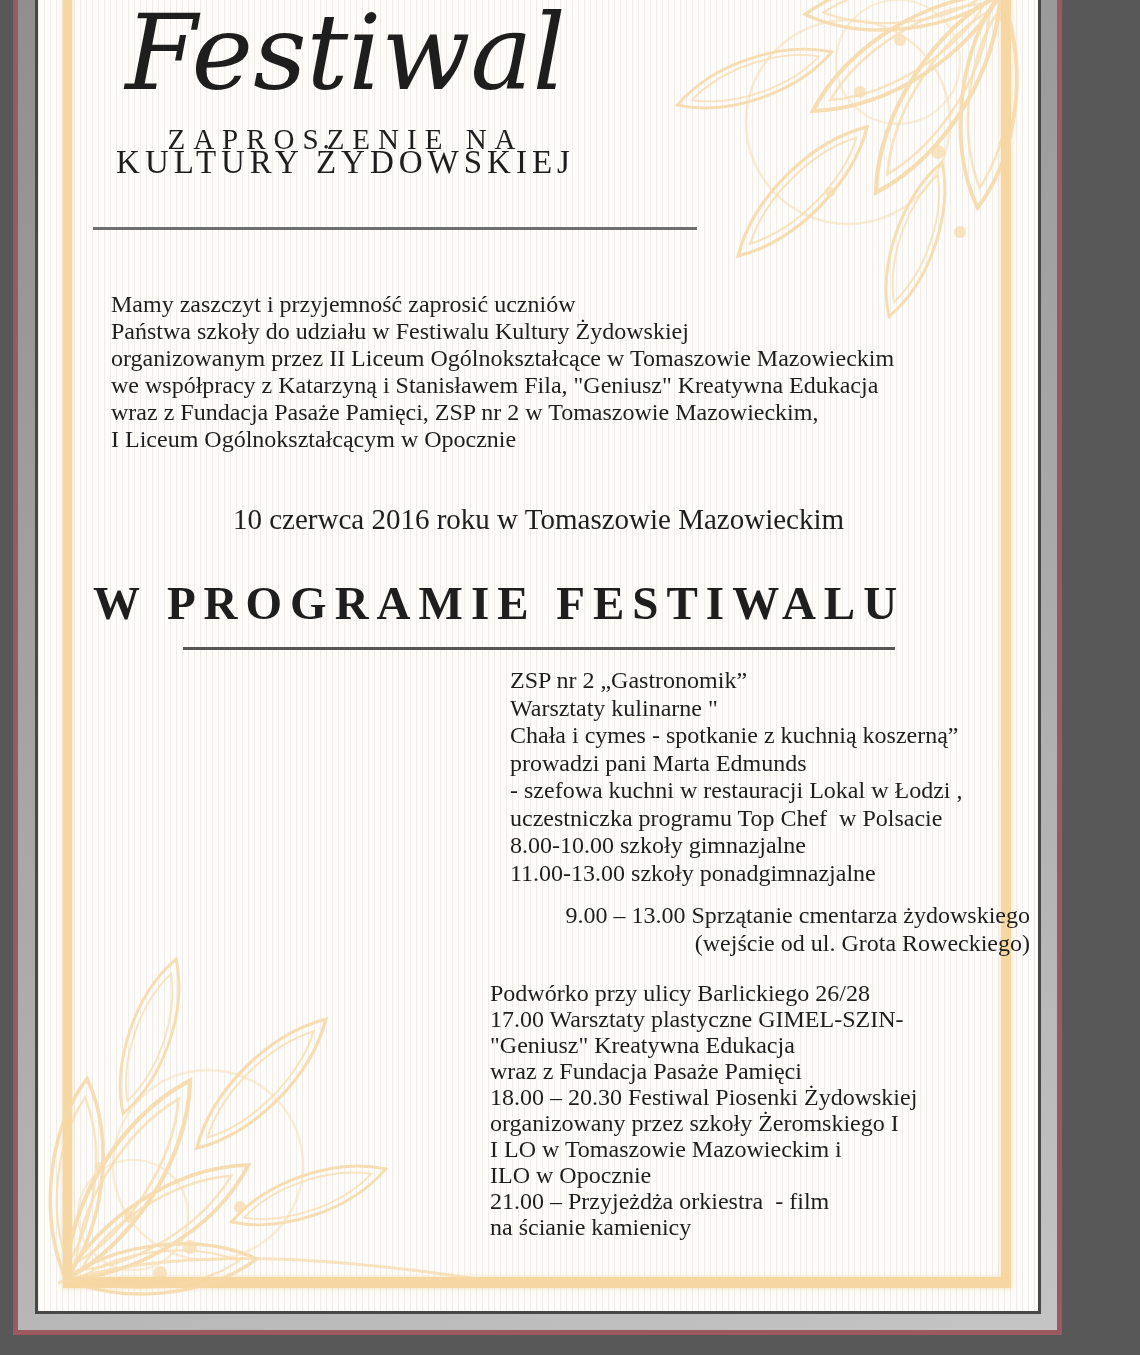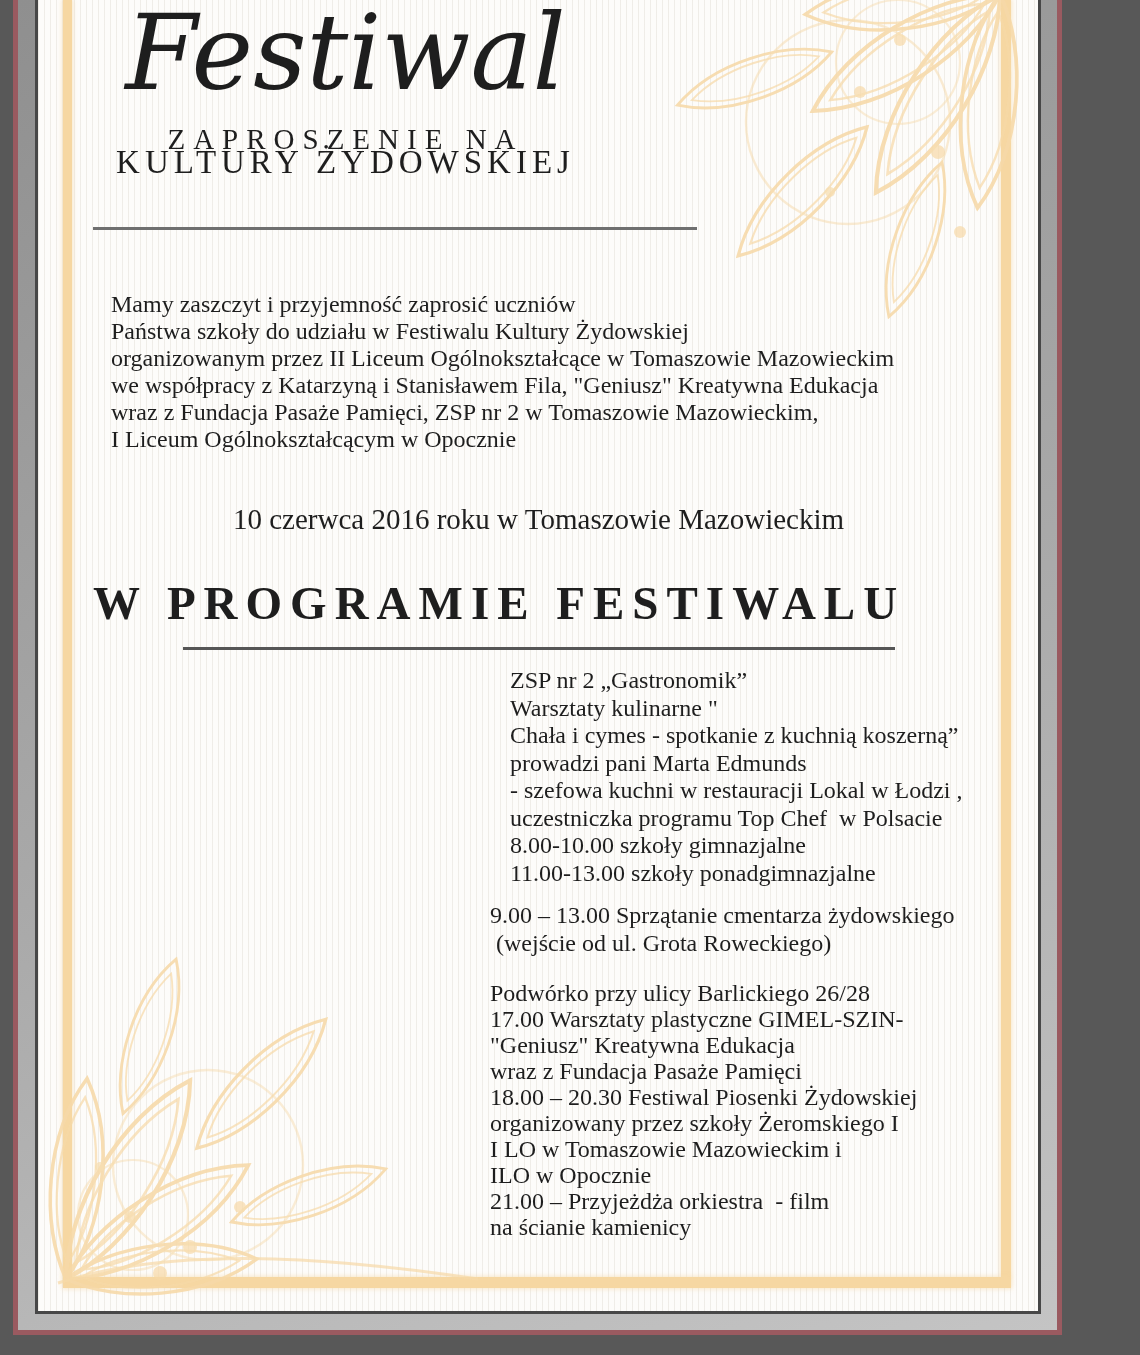--- a/index.html
+++ b/index.html
@@ -38,21 +38,21 @@
   #subtitle{margin-top:-12px; font-size:33px; letter-spacing:5px; white-space:nowrap;}
   #title-rule{left:93px; top:227px; width:604px; height:3px; background:var(--rule-gray);}
   
   .textblock{white-space:pre-wrap; font-size:24px; line-height:27px;}
   #intro{left:111px; top:291px; width:900px;}
   #date-line{left:185px; top:503px; font-size:29px; white-space:nowrap;margin-left:48px;}
   #program-heading{left:93px; top:576px; width:890px; 
     font-size:47px; font-weight:bold; letter-spacing:8px; white-space:nowrap;}
   #heading-rule{left:183px; top:647px; width:712px; height:3px; background:#565656;}
   #program-block-1{left:490px; top:667px; width:540px; line-height:27.5px;padding-left:20px;}
-  #program-block-2{left:490px; top:901px; width:540px; line-height:28px;}
+  #program-block-2{left:490px; top:901px; width:540px; line-height:28px;text-align:right;}
   #program-block-3{left:490px; top:980px; width:540px; line-height:26px;}
 </style>
 </head>
 <body>
 
 <div id="stage">
 
   <div class="abs" id="maroon-frame"></div>
   <div class="abs" id="mat-frame"></div>
   <div class="abs" id="poster-edge"></div>

